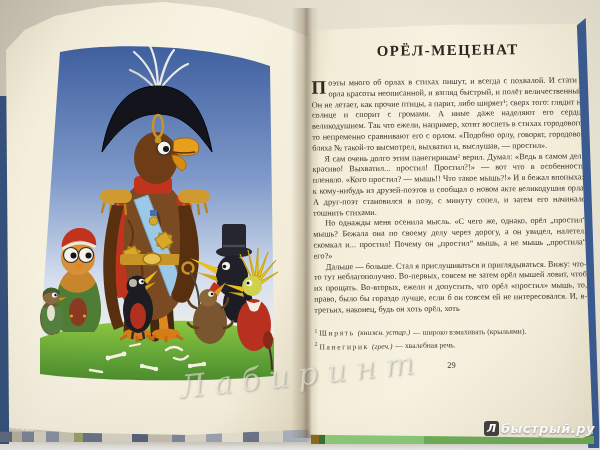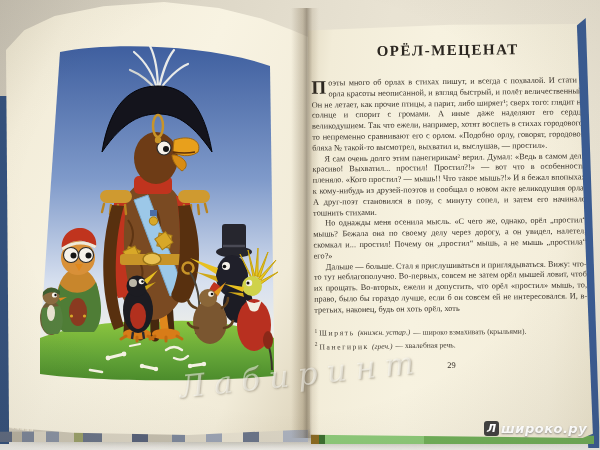--- a/index.html
+++ b/index.html
@@ -289,15 +289,15 @@
       <ellipse cx="230" cy="300" rx="5" ry="9" fill="#8a2818"></ellipse>
     </g>
   </svg>
 
   <div class="gutter"></div>
   <div class="vignette"></div>
 
   <div class="script-watermark">Лабиринт</div>
   <div class="lab-logo">
     <div class="lab-badge">Л</div>
-    <div class="lab-text">широко.ру</div>
+    <div class="lab-text">быстрый.ру</div>
   </div>
 </div>
 
 </body></html>

